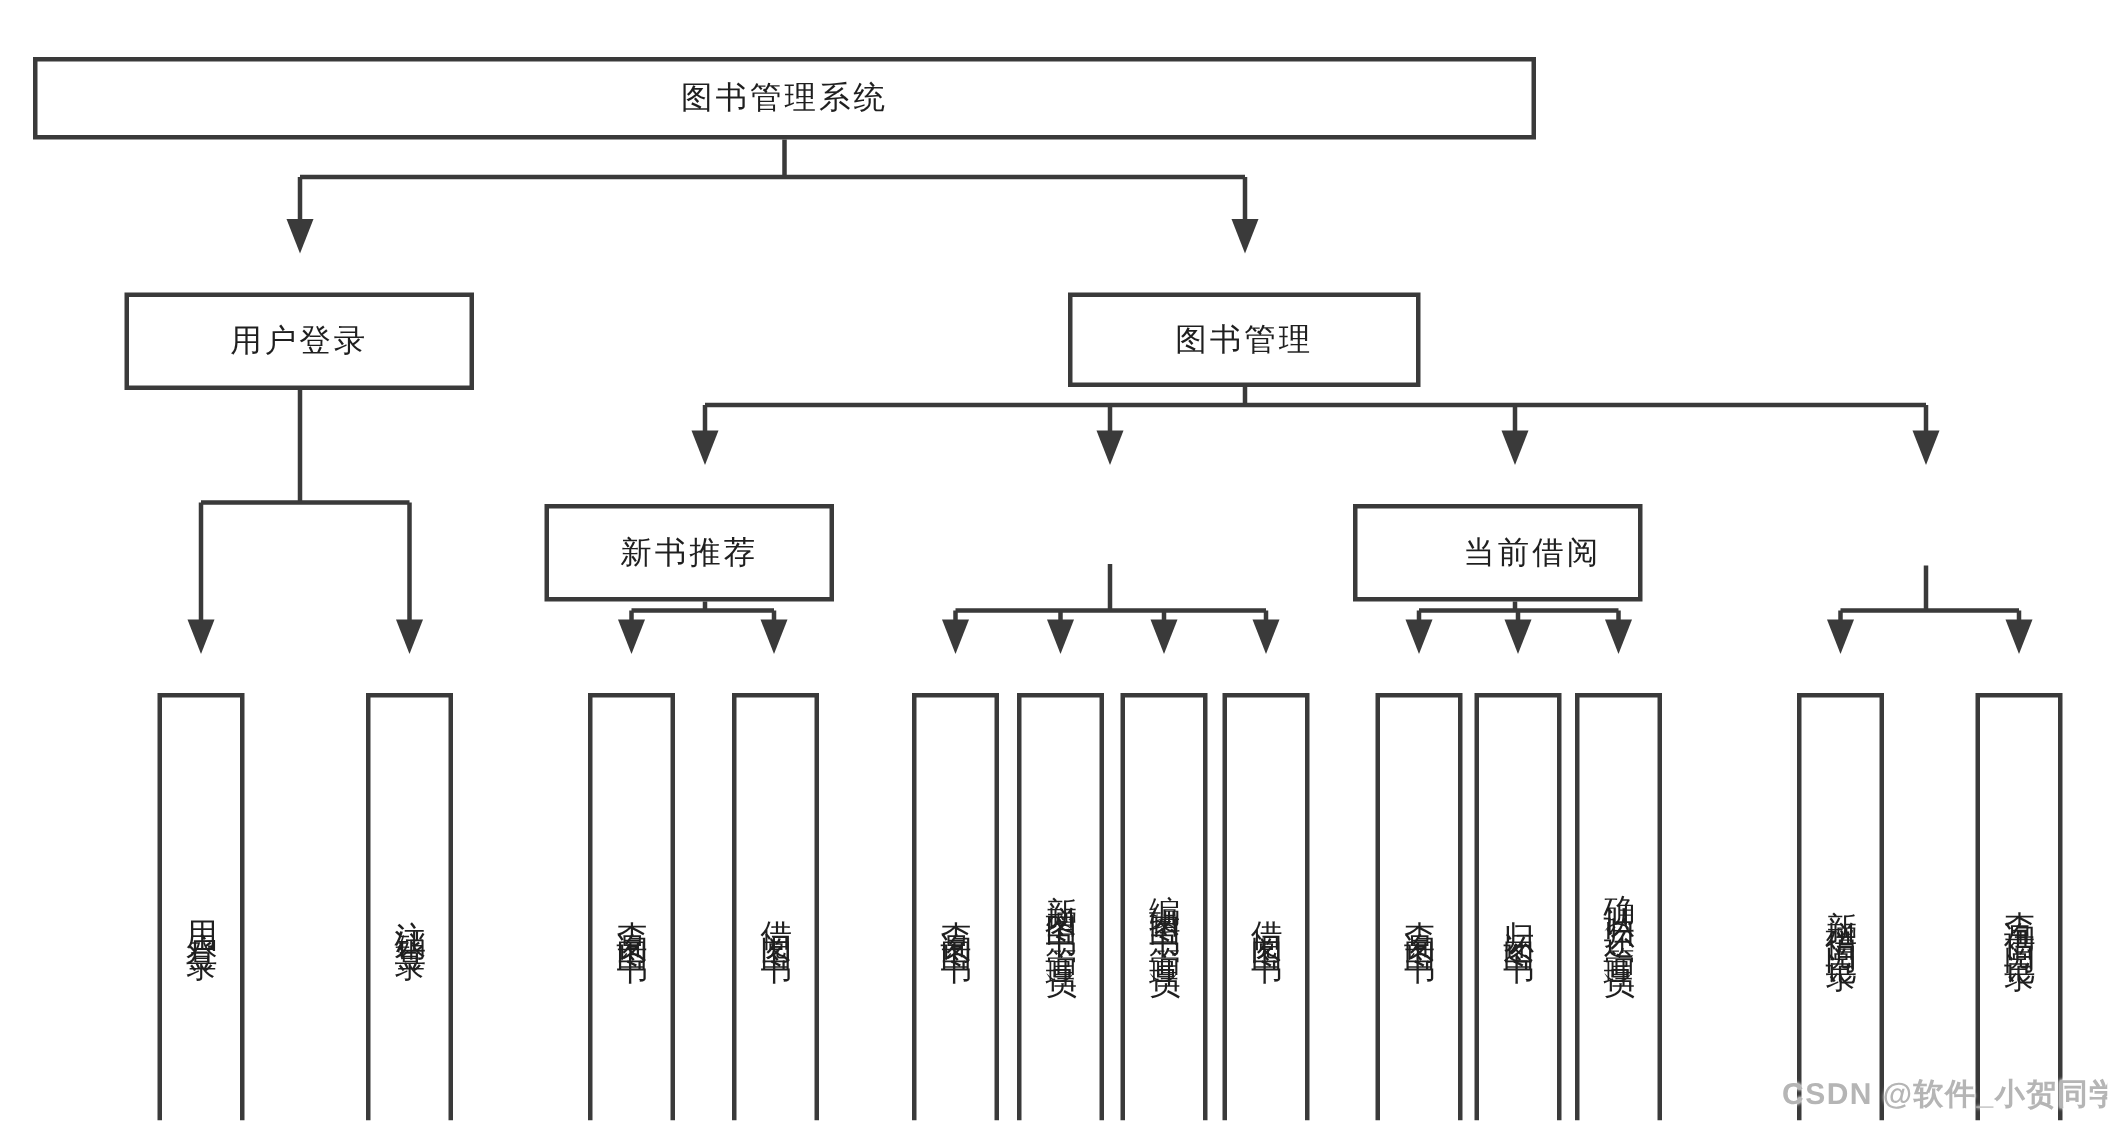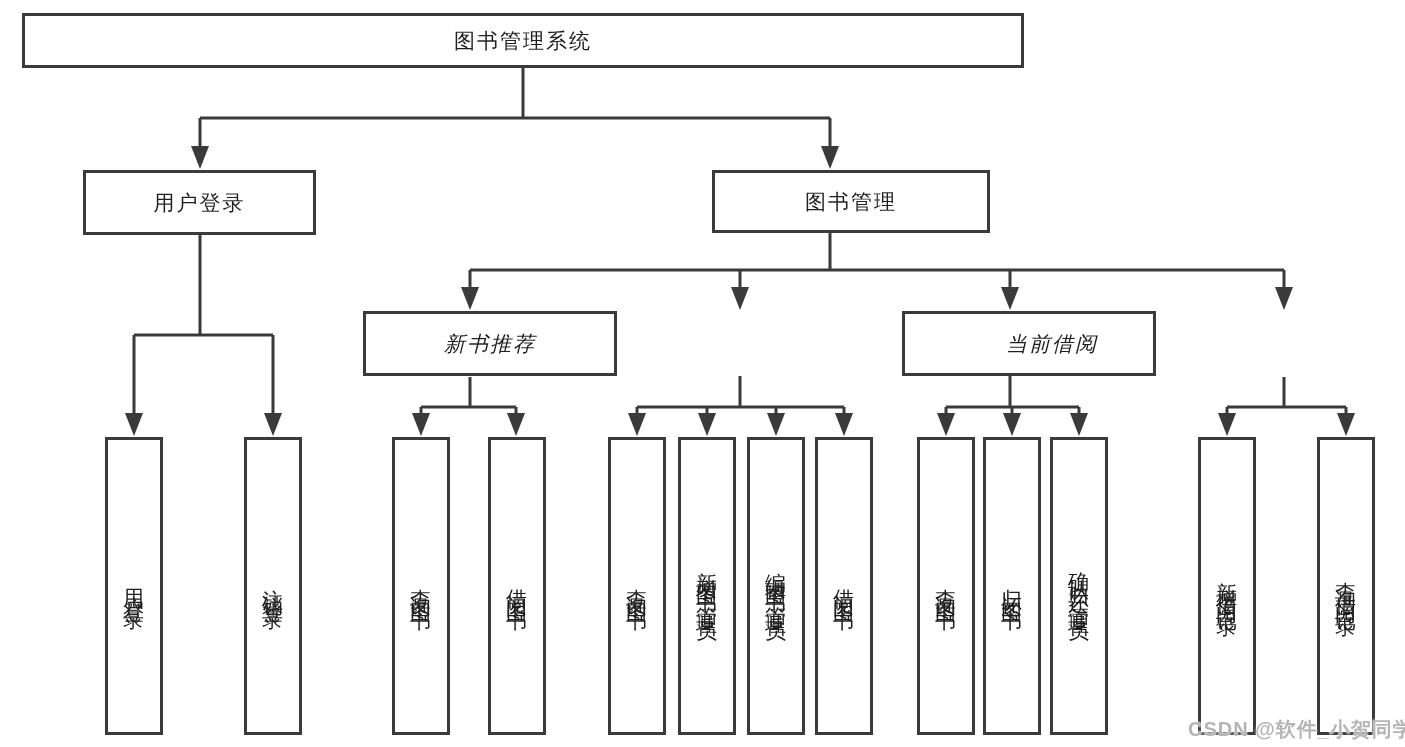--- a/index.html
+++ b/index.html
@@ -19,39 +19,40 @@
   #wires path{stroke:var(--line);stroke-width:3;fill:none;}
   #wires polygon{fill:var(--line);stroke:none;}
   .node{
     position:absolute;
     box-sizing:border-box;
     background:#fff;
     border:3px solid var(--line);
     display:flex;align-items:center;justify-content:center;
     color:var(--text);
     z-index:1;
+    margin-top:25px;
   }
   .hnode span{
     font-size:21px;
     letter-spacing:2px;
     line-height:1;
     white-space:nowrap;
   }
   .leaf span{
     writing-mode:vertical-rl;
     text-orientation:mixed;
     font-size:21px;
     line-height:1;
     letter-spacing:7px;
     white-space:nowrap;
   }
   .root-box{left:22px;top:13px;width:1002px;height:55px;}
   .n-user-login{left:83px;top:170px;width:233px;height:65px;}
-  .n-book-mgmt{left:712px;top:170px;width:278px;height:63px;}
-  .n-l3{top:311px;width:254px;height:65px;font-style:italic;}
+  .n-book-mgmt{left:712px;top:170px;width:235px;height:63px;}
+  .n-l3{top:311px;width:193px;height:65px;}
   .n-new-book{left:363px;}
   .n-borrowing{left:632px;}
   .n-current{left:902px;padding-left:46px;}
   .n-records{left:1176px;}
   .leaf{top:437px;width:58px;height:298px;}
   .lf-1{left:105px;}  .lf-2{left:244px;}
   .lf-3{left:392px;}  .lf-4{left:488px;}
   .lf-5{left:608px;}  .lf-6{left:678px;}  .lf-7{left:747px;}  .lf-8{left:815px;}
   .lf-9{left:917px;}  .lf-10{left:983px;} .lf-11{left:1050px;}
   .lf-12{left:1198px;}.lf-13{left:1317px;}

